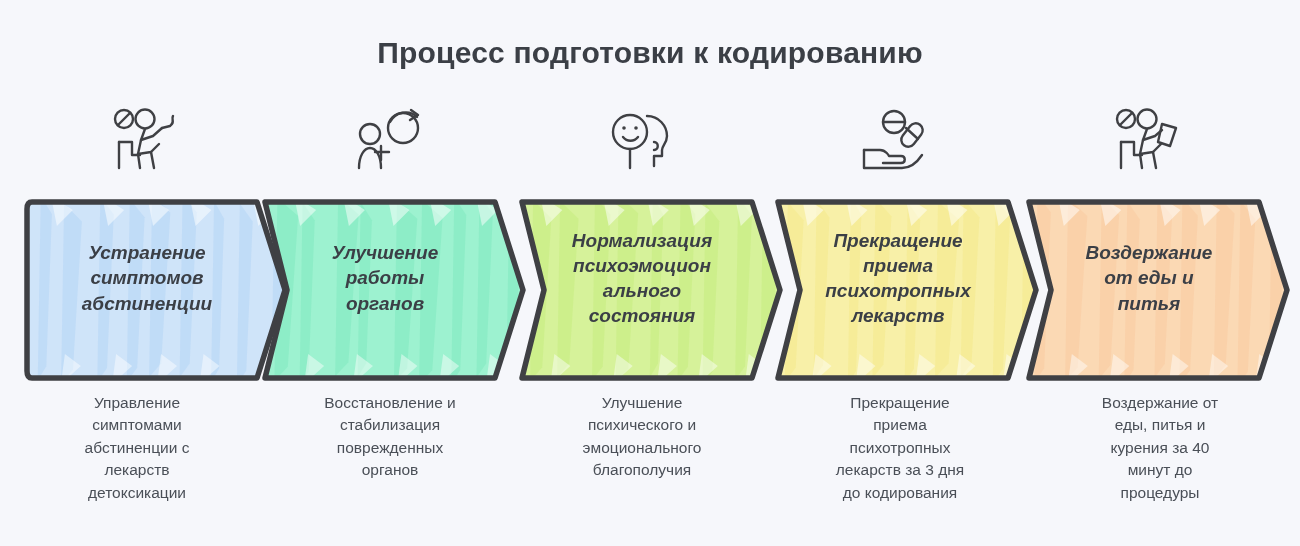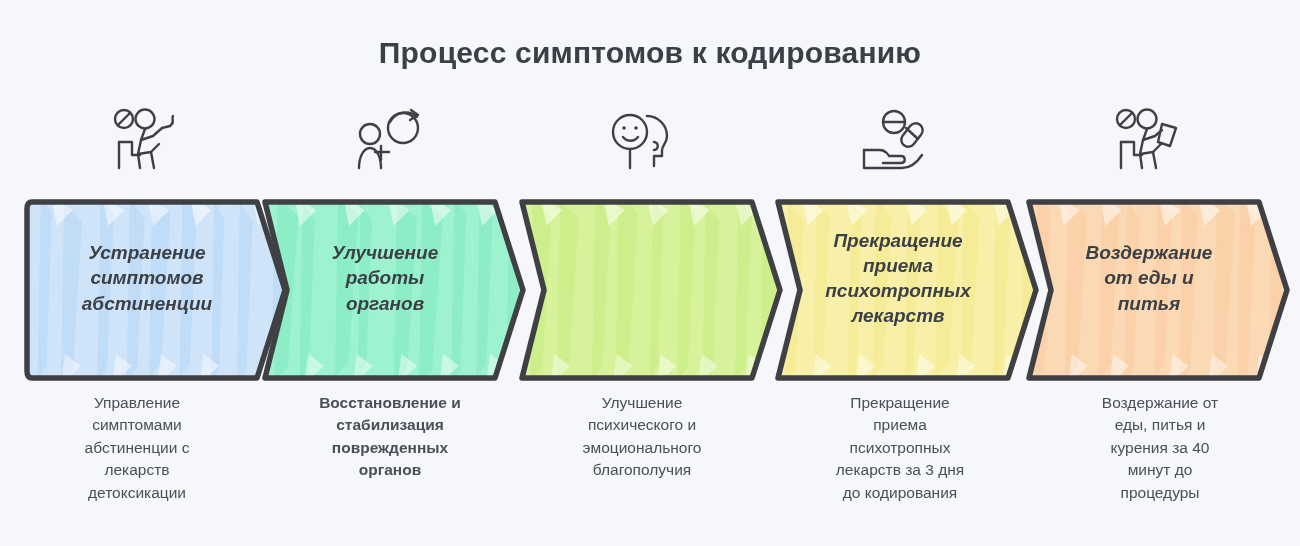--- a/index.html
+++ b/index.html
@@ -44,21 +44,21 @@
   .caption{
     position:absolute;top:392px;width:240px;
     text-align:center;
     font-size:15.5px;color:#4a4f57;line-height:1.45;
     white-space:pre-line;
   }
 </style>
 </head>
 <body>
 
-<div id="page-title">Процесс симптомов к кодированию</div>
+<div id="page-title">Процесс подготовки к кодированию</div>
 
 <div id="flow">
     <div class="stage" style="left: 18px;">
     <div class="stage-icon">
         <svg width="84" height="72" viewBox="0 0 84 72">
         <circle cx="17" cy="13" r="9" fill="none" stroke="#3f4044" stroke-width="2.4" stroke-linecap="round" stroke-linejoin="round"></circle>
         <line x1="11" y1="19" x2="23" y2="7" fill="none" stroke="#3f4044" stroke-width="2.4" stroke-linecap="round" stroke-linejoin="round"></line>
         <circle cx="38" cy="13" r="9.5" fill="none" stroke="#3f4044" stroke-width="2.4" stroke-linecap="round" stroke-linejoin="round"></circle>
         <path d="M38 23 L34 34 L46 30 L55 22" fill="none" stroke="#3f4044" stroke-width="2.4" stroke-linecap="round" stroke-linejoin="round"></path>
         <path d="M55 22 l8 -2" fill="none" stroke="#3f4044" stroke-width="2.4" stroke-linecap="round" stroke-linejoin="round"></path>
@@ -225,20 +225,24 @@
             <path d="M 224.78340192043896 184 L 244.78340192043896 166 L 228.78340192043896 154 Z" fill="#ffffff" opacity="0.45"></path>
     </g>
     <path d="M 2 2
           L 232 2
           L 260 90
           L 232 178
           L 2 178
           L 24 90 Z" fill="none" stroke="#3f4044" stroke-width="5.5" stroke-linejoin="round" stroke-linecap="round"></path>
   </svg>
       </div>
+    <div class="stage-label">Нормализация
+психоэмоцион
+ального
+состояния</div>
   </div>
     <div class="stage" style="left: 769px;">
     <div class="stage-icon">
         <svg width="84" height="72" viewBox="0 0 84 72">
         <ellipse cx="36" cy="16" rx="11" ry="11" fill="none" stroke="#3f4044" stroke-width="2.4" stroke-linecap="round" stroke-linejoin="round"></ellipse>
         <line x1="25" y1="16" x2="47" y2="16" fill="none" stroke="#3f4044" stroke-width="2.4" stroke-linecap="round" stroke-linejoin="round"></line>
         <rect x="47" y="16" width="14" height="26" rx="7" transform="rotate(38 54 29)" fill="none" stroke="#3f4044" stroke-width="2.4" stroke-linecap="round" stroke-linejoin="round"></rect>
         <line x1="48" y1="22" x2="60" y2="33" fill="none" stroke="#3f4044" stroke-width="2.4" stroke-linecap="round" stroke-linejoin="round"></line>
         <path d="M6 44 L22 44 c6 0 9 6 9 6 l12 0 c5 0 5 7 0 7 l-18 0" fill="none" stroke="#3f4044" stroke-width="2.4" stroke-linecap="round" stroke-linejoin="round"></path>
         <path d="M6 44 L6 62 L44 62 c9 0 16 -7 20 -13" fill="none" stroke="#3f4044" stroke-width="2.4" stroke-linecap="round" stroke-linejoin="round"></path>
@@ -353,21 +357,21 @@
 питья</div>
   </div>
   </div>
 
 <div id="captions">
     <div class="caption" style="left: 17px;">Управление
 симптомами
 абстиненции с
 лекарств
 детоксикации</div>
-    <div class="caption" style="left: 270px; font-weight: bold;">Восстановление и
+    <div class="caption" style="left: 270px;">Восстановление и
 стабилизация
 поврежденных
 органов</div>
     <div class="caption" style="left: 522px;">Улучшение
 психического и
 эмоционального
 благополучия</div>
     <div class="caption" style="left: 780px;">Прекращение
 приема
 психотропных

